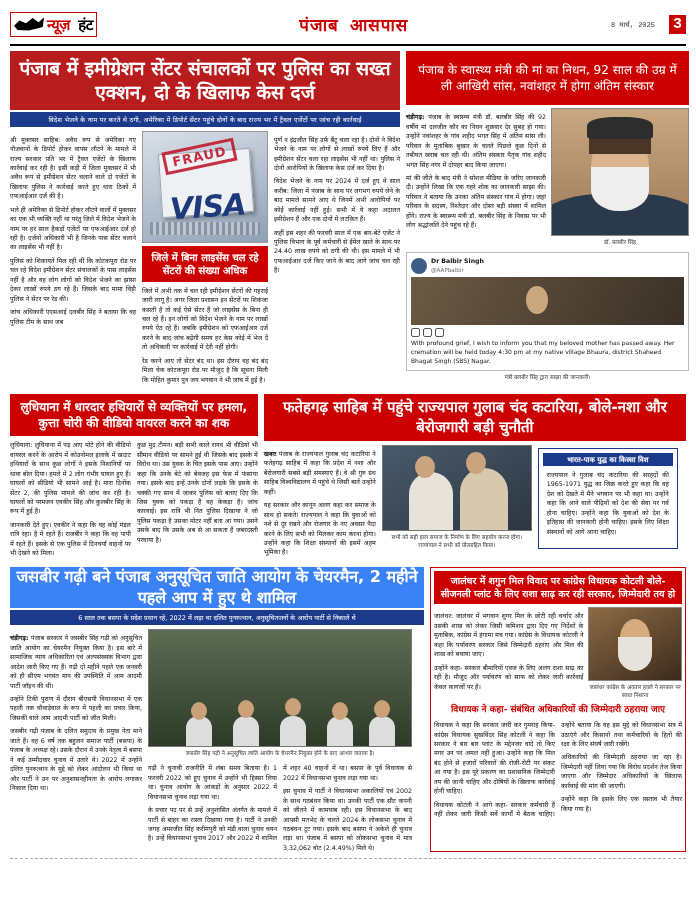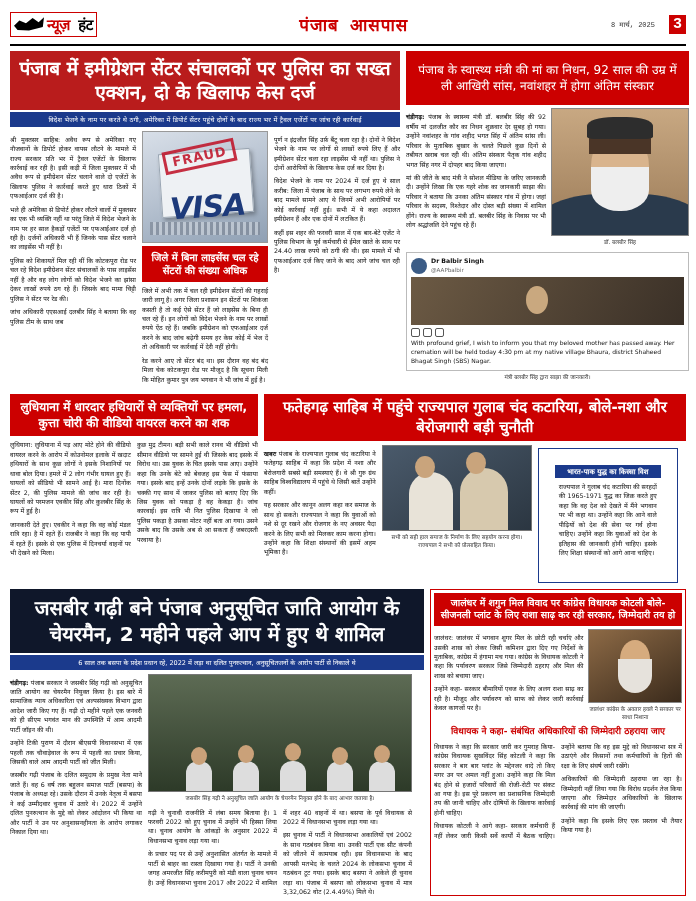--- a/index.html
+++ b/index.html
@@ -236,36 +236,36 @@
     width: 20px; height: 22px; border-radius: 50%; background: #c9a47c;
   }
   .gov-head2 {
     position: absolute; bottom: 56px; left: 56%;
     width: 20px; height: 22px; border-radius: 50%; background: #c9a47c;
   }
   .cap {
     font-size: 5.6px; color: #333; text-align: center; padding: 2px 0;
   }
   .blue-box {
-    border: 1px solid #1b3a8c; padding: 20px; margin-top: 3px;
+    border: 1px solid #1b3a8c; padding: 8px; margin-top: 3px;
   }
   .blue-box-title {
     background: #1b3a8c; color: #fff; font-size: 7px; font-weight: bold;
     text-align: center; padding: 2px; margin: -4px -4px 3px -4px;
   }
 
   
   .bot-row { display: flex; gap: 6px; margin-top: 6px; }
   .bot-left { width: 420px; }
   .bot-right { width: 256px; border: 1px solid #c00; padding: 3px; }
 
   .b-head {
-    background: #0f172a; color: #fff;
-    font-size: 20px; font-weight: bold; line-height: 1.3;
-    padding: 6px; text-align: center;
+    background: #3b82f6; color: #fff;
+    font-size: 16px; font-weight: bold; line-height: 1.3;
+    text-align: center;
   }
   .b-strip {
     background: #1b3a8c; color: #fff; font-size: 6.5px;
     padding: 3px; text-align: center; margin-top: 2px;
   }
   .crowd-img {
     width: 100%; height: 118px;
     background: linear-gradient(180deg,#5d6b54 0%,#2d3a28 100%);
     position: relative; overflow: hidden; border: 1px solid #777;
   }

